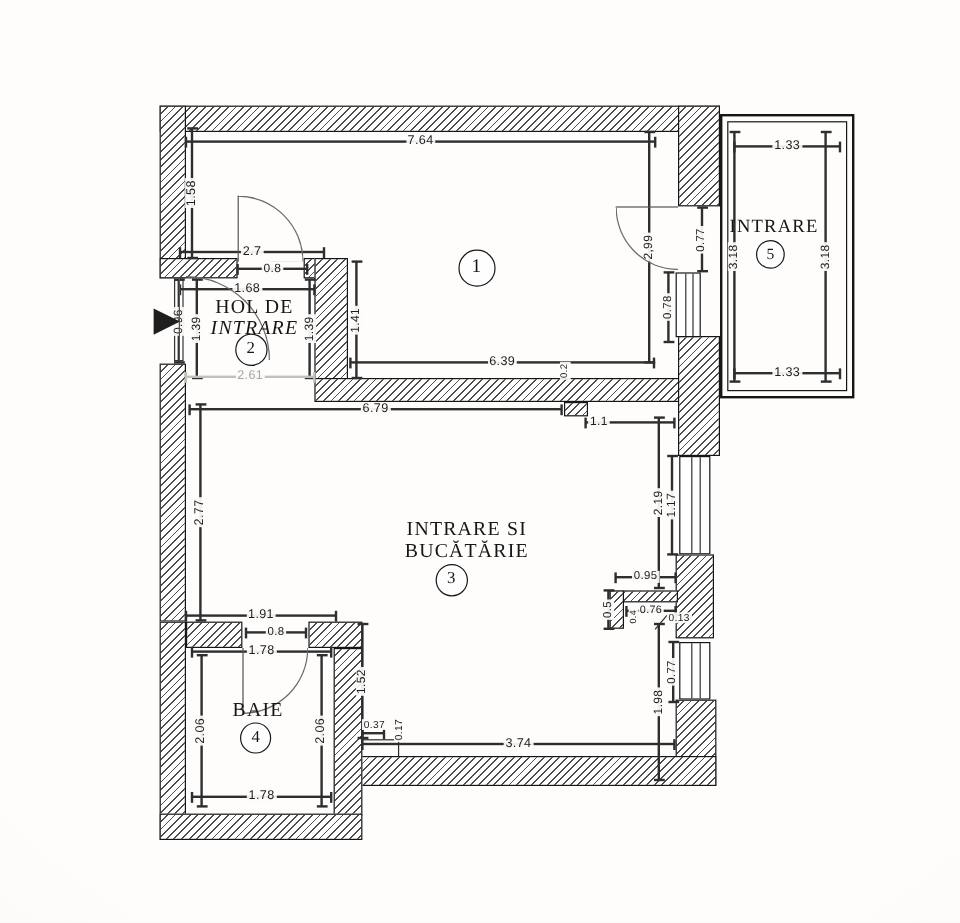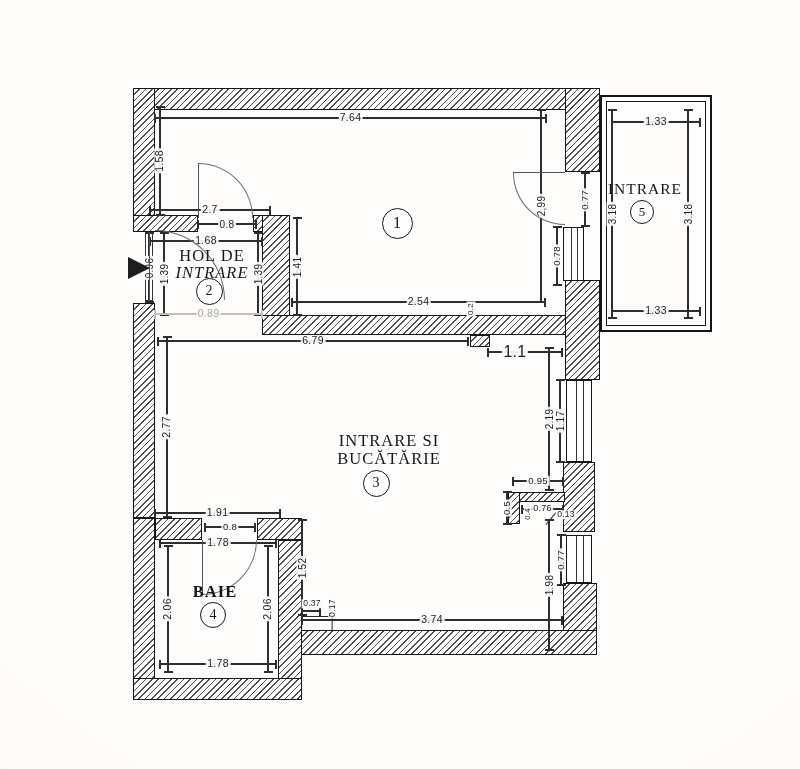--- a/index.html
+++ b/index.html
@@ -111,25 +111,25 @@
     <div class="dim-tick" style="left: 253.5px; top: 232.4px; width: 9px; height: 1.2px; background: rgb(46, 46, 46); z-index: 3;"></div>
     <div class="dim-tick" style="left: 253.5px; top: 314.4px; width: 9px; height: 1.2px; background: rgb(46, 46, 46); z-index: 3;"></div>
     <div class="dim-label rot" style="left: 258px; top: 274px; font-size: 10px; z-index: 4;">1.39</div>
     <div class="dim-line" style="left: 296.4px; top: 218px; width: 1.2px; height: 97px; background: rgb(46, 46, 46); z-index: 3;"></div>
     <div class="dim-tick" style="left: 292.5px; top: 217.4px; width: 9px; height: 1.2px; background: rgb(46, 46, 46); z-index: 3;"></div>
     <div class="dim-tick" style="left: 292.5px; top: 314.4px; width: 9px; height: 1.2px; background: rgb(46, 46, 46); z-index: 3;"></div>
     <div class="dim-label rot" style="left: 297px; top: 266.5px; font-size: 10px; z-index: 4;">1.41</div>
     <div class="dim-line" style="left: 155px; top: 313.4px; width: 107px; height: 1.2px; background: rgb(194, 192, 187); z-index: 3;"></div>
     <div class="dim-tick" style="left: 154.4px; top: 309.5px; width: 1.2px; height: 9px; background: rgb(194, 192, 187); z-index: 3;"></div>
     <div class="dim-tick" style="left: 261.4px; top: 309.5px; width: 1.2px; height: 9px; background: rgb(194, 192, 187); z-index: 3;"></div>
-    <div class="dim-label" style="left: 208.5px; top: 314px; font-size: 10.5px; z-index: 4; color: rgb(168, 166, 162);">0.89</div>
+    <div class="dim-label" style="left: 208.5px; top: 314px; font-size: 10.5px; z-index: 4; color: rgb(168, 166, 162);">2.61</div>
     <div class="dim-line" style="left: 292px; top: 301.4px; width: 253px; height: 1.2px; background: rgb(46, 46, 46); z-index: 3;"></div>
     <div class="dim-tick" style="left: 291.4px; top: 297.5px; width: 1.2px; height: 9px; background: rgb(46, 46, 46); z-index: 3;"></div>
     <div class="dim-tick" style="left: 544.4px; top: 297.5px; width: 1.2px; height: 9px; background: rgb(46, 46, 46); z-index: 3;"></div>
-    <div class="dim-label" style="left: 418.5px; top: 302px; font-size: 10.5px; z-index: 4;">2.54</div>
+    <div class="dim-label" style="left: 418.5px; top: 302px; font-size: 10.5px; z-index: 4;">6.39</div>
     <div class="dim-line" style="left: 540.4px; top: 110px; width: 1.2px; height: 192px; background: rgb(46, 46, 46); z-index: 3;"></div>
     <div class="dim-tick" style="left: 536.5px; top: 109.4px; width: 9px; height: 1.2px; background: rgb(46, 46, 46); z-index: 3;"></div>
     <div class="dim-tick" style="left: 536.5px; top: 301.4px; width: 9px; height: 1.2px; background: rgb(46, 46, 46); z-index: 3;"></div>
     <div class="dim-label rot" style="left: 541px; top: 206px; font-size: 10px; z-index: 4;">2,99</div>
     <div class="dim-line" style="left: 584.4px; top: 173px; width: 1.2px; height: 53px; background: rgb(46, 46, 46); z-index: 3;"></div>
     <div class="dim-tick" style="left: 580.5px; top: 172.4px; width: 9px; height: 1.2px; background: rgb(46, 46, 46); z-index: 3;"></div>
     <div class="dim-tick" style="left: 580.5px; top: 225.4px; width: 9px; height: 1.2px; background: rgb(46, 46, 46); z-index: 3;"></div>
     <div class="dim-label rot" style="left: 585px; top: 199.5px; font-size: 9.5px; z-index: 4;">0.77</div>
     <div class="dim-line" style="left: 556.4px; top: 227px; width: 1.2px; height: 58px; background: rgb(46, 46, 46); z-index: 3;"></div>
     <div class="dim-tick" style="left: 552.5px; top: 226.4px; width: 9px; height: 1.2px; background: rgb(46, 46, 46); z-index: 3;"></div>
@@ -151,21 +151,21 @@
     <div class="dim-tick" style="left: 611.4px; top: 306.5px; width: 1.2px; height: 9px; background: rgb(46, 46, 46); z-index: 3;"></div>
     <div class="dim-tick" style="left: 699.4px; top: 306.5px; width: 1.2px; height: 9px; background: rgb(46, 46, 46); z-index: 3;"></div>
     <div class="dim-label" style="left: 656px; top: 311px; font-size: 10.5px; z-index: 4;">1.33</div>
     <div class="dim-line" style="left: 158px; top: 340.4px; width: 310px; height: 1.2px; background: rgb(46, 46, 46); z-index: 3;"></div>
     <div class="dim-tick" style="left: 157.4px; top: 336.5px; width: 1.2px; height: 9px; background: rgb(46, 46, 46); z-index: 3;"></div>
     <div class="dim-tick" style="left: 467.4px; top: 336.5px; width: 1.2px; height: 9px; background: rgb(46, 46, 46); z-index: 3;"></div>
     <div class="dim-label" style="left: 313px; top: 341px; font-size: 10.5px; z-index: 4;">6.79</div>
     <div class="dim-line" style="left: 488px; top: 351.4px; width: 74px; height: 1.2px; background: rgb(46, 46, 46); z-index: 3;"></div>
     <div class="dim-tick" style="left: 487.4px; top: 347.5px; width: 1.2px; height: 9px; background: rgb(46, 46, 46); z-index: 3;"></div>
     <div class="dim-tick" style="left: 561.4px; top: 347.5px; width: 1.2px; height: 9px; background: rgb(46, 46, 46); z-index: 3;"></div>
-    <div class="dim-label" style="left: 515px; top: 352px; font-size: 16px; z-index: 4;">1.1</div>
+    <div class="dim-label" style="left: 499px; top: 352px; font-size: 10px; z-index: 4;">1.1</div>
     <div class="dim-line" style="left: 166.4px; top: 337px; width: 1.2px; height: 180px; background: rgb(46, 46, 46); z-index: 3;"></div>
     <div class="dim-tick" style="left: 162.5px; top: 336.4px; width: 9px; height: 1.2px; background: rgb(46, 46, 46); z-index: 3;"></div>
     <div class="dim-tick" style="left: 162.5px; top: 516.4px; width: 9px; height: 1.2px; background: rgb(46, 46, 46); z-index: 3;"></div>
     <div class="dim-label rot" style="left: 167px; top: 427px; font-size: 10.5px; z-index: 4;">2.77</div>
     <div class="dim-line" style="left: 548.4px; top: 348px; width: 1.2px; height: 142px; background: rgb(46, 46, 46); z-index: 3;"></div>
     <div class="dim-tick" style="left: 544.5px; top: 347.4px; width: 9px; height: 1.2px; background: rgb(46, 46, 46); z-index: 3;"></div>
     <div class="dim-tick" style="left: 544.5px; top: 489.4px; width: 9px; height: 1.2px; background: rgb(46, 46, 46); z-index: 3;"></div>
     <div class="dim-label rot" style="left: 549px; top: 419px; font-size: 10px; z-index: 4;">2.19</div>
     <div class="dim-line" style="left: 559.4px; top: 380px; width: 1.2px; height: 82px; background: rgb(46, 46, 46); z-index: 3;"></div>
     <div class="dim-tick" style="left: 555.5px; top: 379.4px; width: 9px; height: 1.2px; background: rgb(46, 46, 46); z-index: 3;"></div>
@@ -256,17 +256,17 @@
       <div class="balcony-inner"></div>
     </div>
     <div class="entrance-arrow" style="left: 128px; top: 257px; z-index: 5;"></div>
     <div class="room-num" style="left: 381.5px; top: 207.5px; width: 31px; height: 31px; font-size: 16px; z-index: 5;">1</div>
     <div class="room-name" style="left: 212px; top: 256px; font-size: 16.5px; letter-spacing: 1px; z-index: 5;">HOL DE</div>
     <div class="room-name" style="left: 212px; top: 273px; font-size: 16.5px; letter-spacing: 1px; z-index: 5; font-style: italic;">INTRARE</div>
     <div class="room-num" style="left: 195.5px; top: 277.5px; width: 27px; height: 27px; font-size: 14px; z-index: 5;">2</div>
     <div class="room-name" style="left: 389px; top: 441px; font-size: 16.5px; letter-spacing: 1px; z-index: 5;">INTRARE SI</div>
     <div class="room-name" style="left: 389px; top: 459px; font-size: 16.5px; letter-spacing: 1px; z-index: 5;">BUCĂTĂRIE</div>
     <div class="room-num" style="left: 362.5px; top: 469.5px; width: 27px; height: 27px; font-size: 14px; z-index: 5;">3</div>
-    <div class="room-name" style="left: 215px; top: 592px; font-size: 16.5px; letter-spacing: 1px; z-index: 5; font-weight: bold;">BAIE</div>
+    <div class="room-name" style="left: 215px; top: 592px; font-size: 16.5px; letter-spacing: 1px; z-index: 5;">BAIE</div>
     <div class="room-num" style="left: 200px; top: 602px; width: 26px; height: 26px; font-size: 14px; z-index: 5;">4</div>
     <div class="room-name" style="left: 645px; top: 189px; font-size: 15.5px; letter-spacing: 1px; z-index: 5;">INTRARE</div>
     <div class="room-num" style="left: 630px; top: 200px; width: 24px; height: 24px; font-size: 13px; z-index: 5;">5</div>
   </div>
 
 </body></html>

